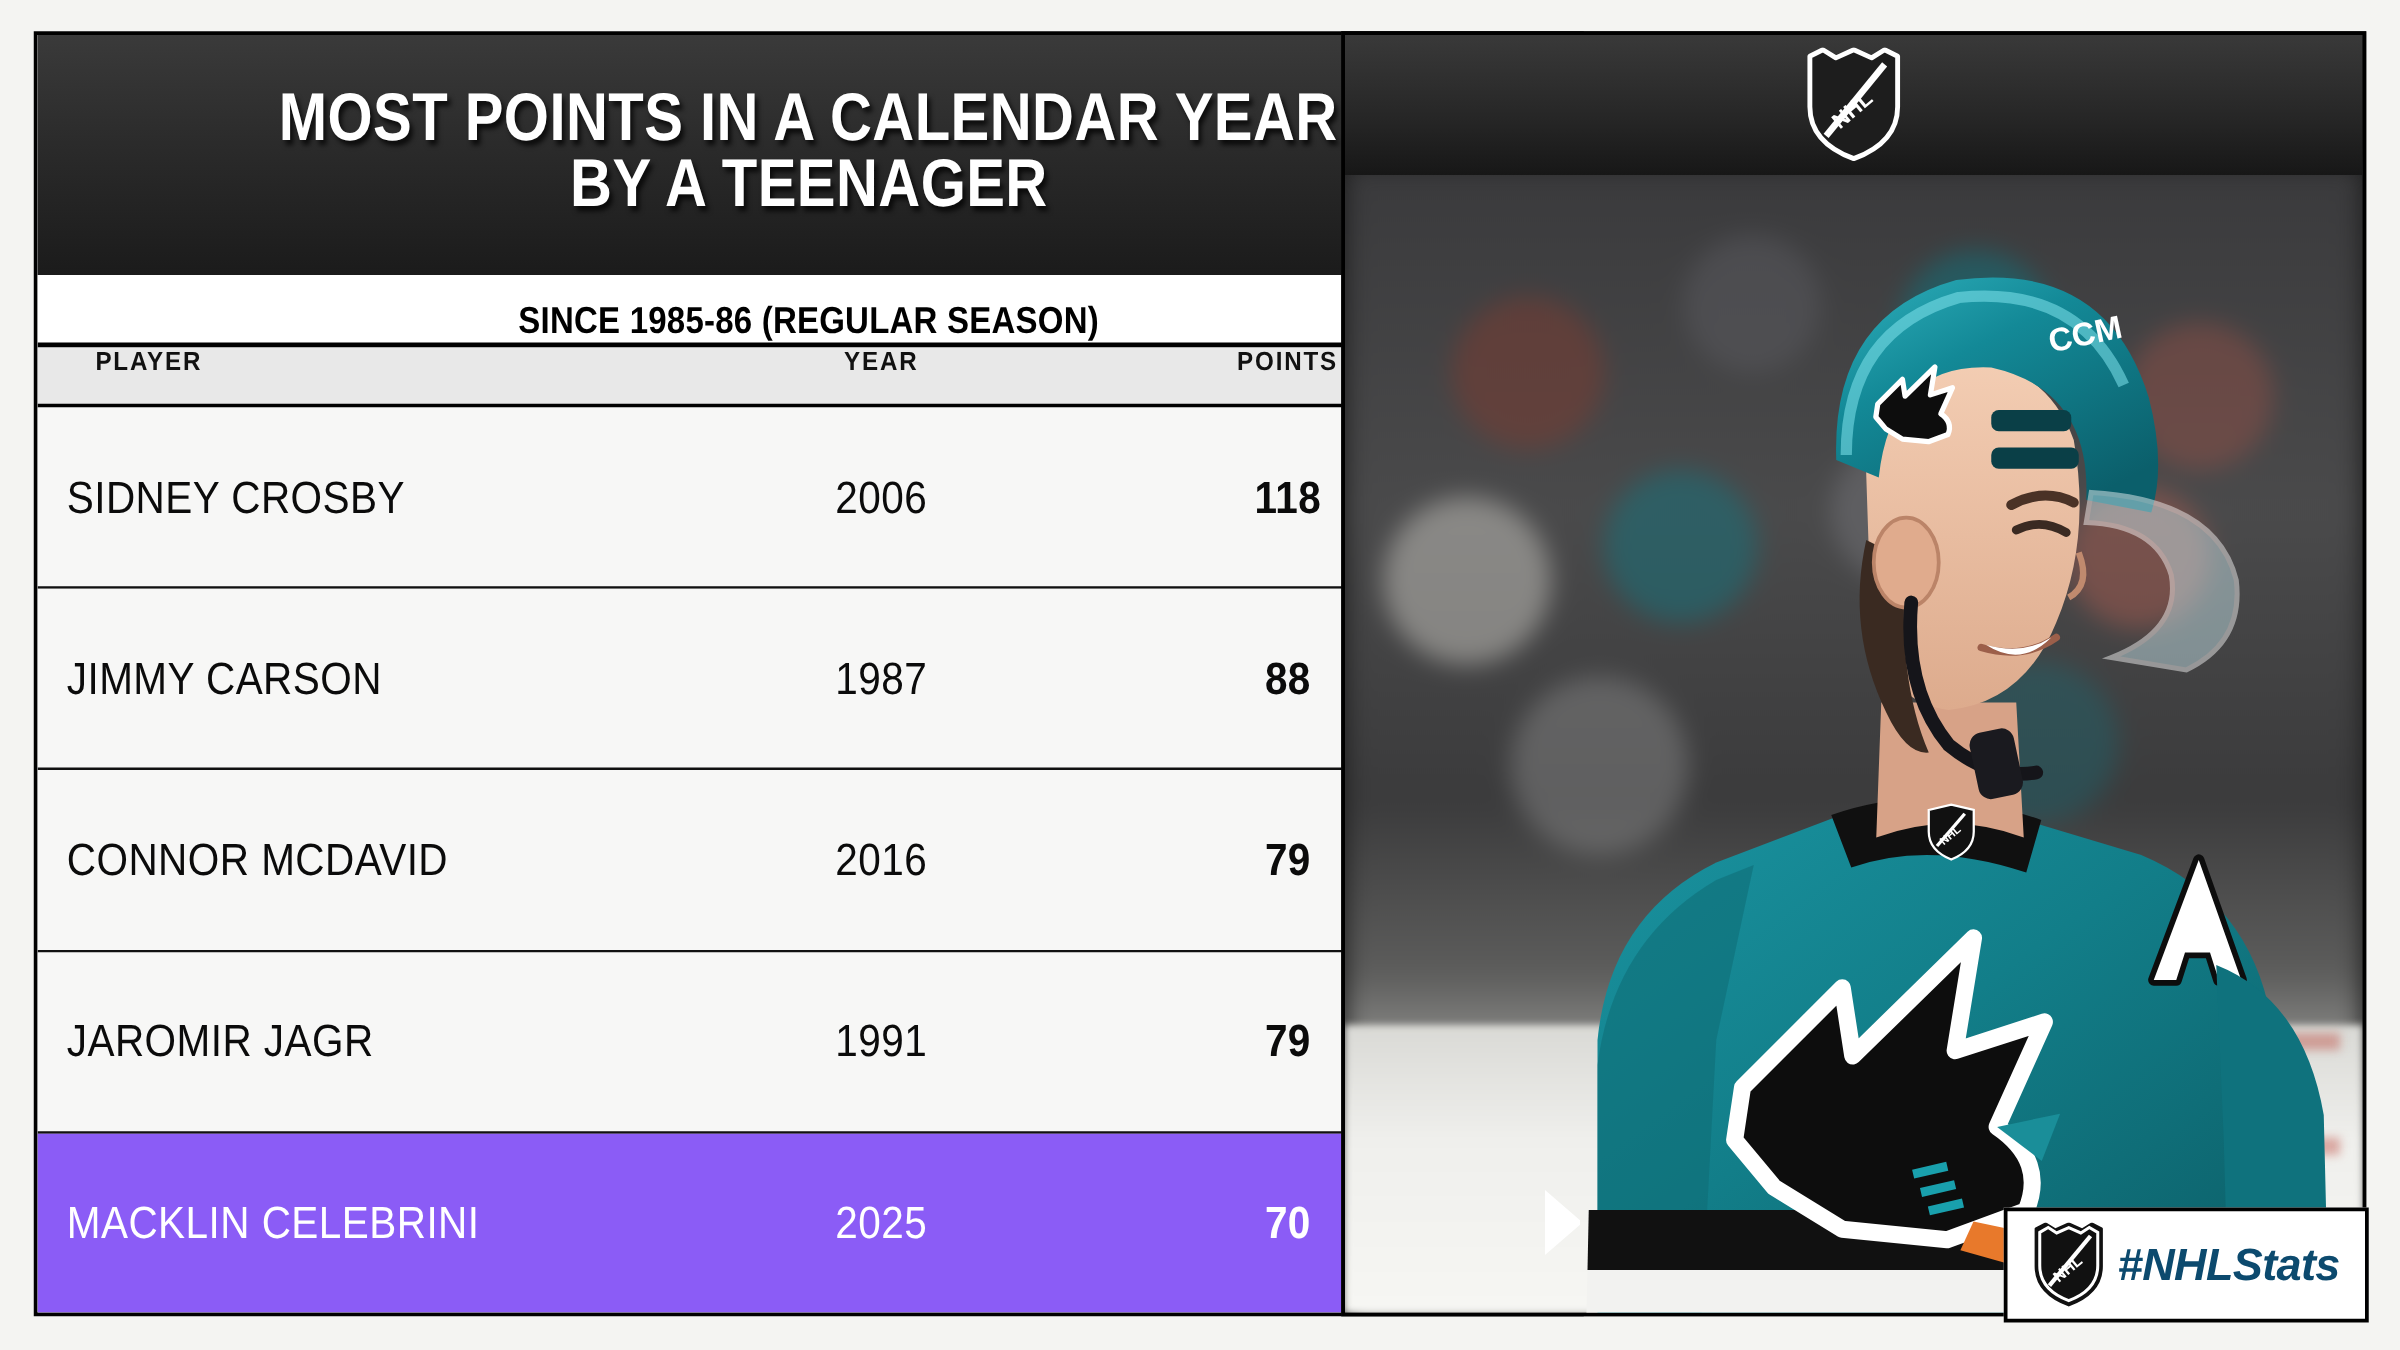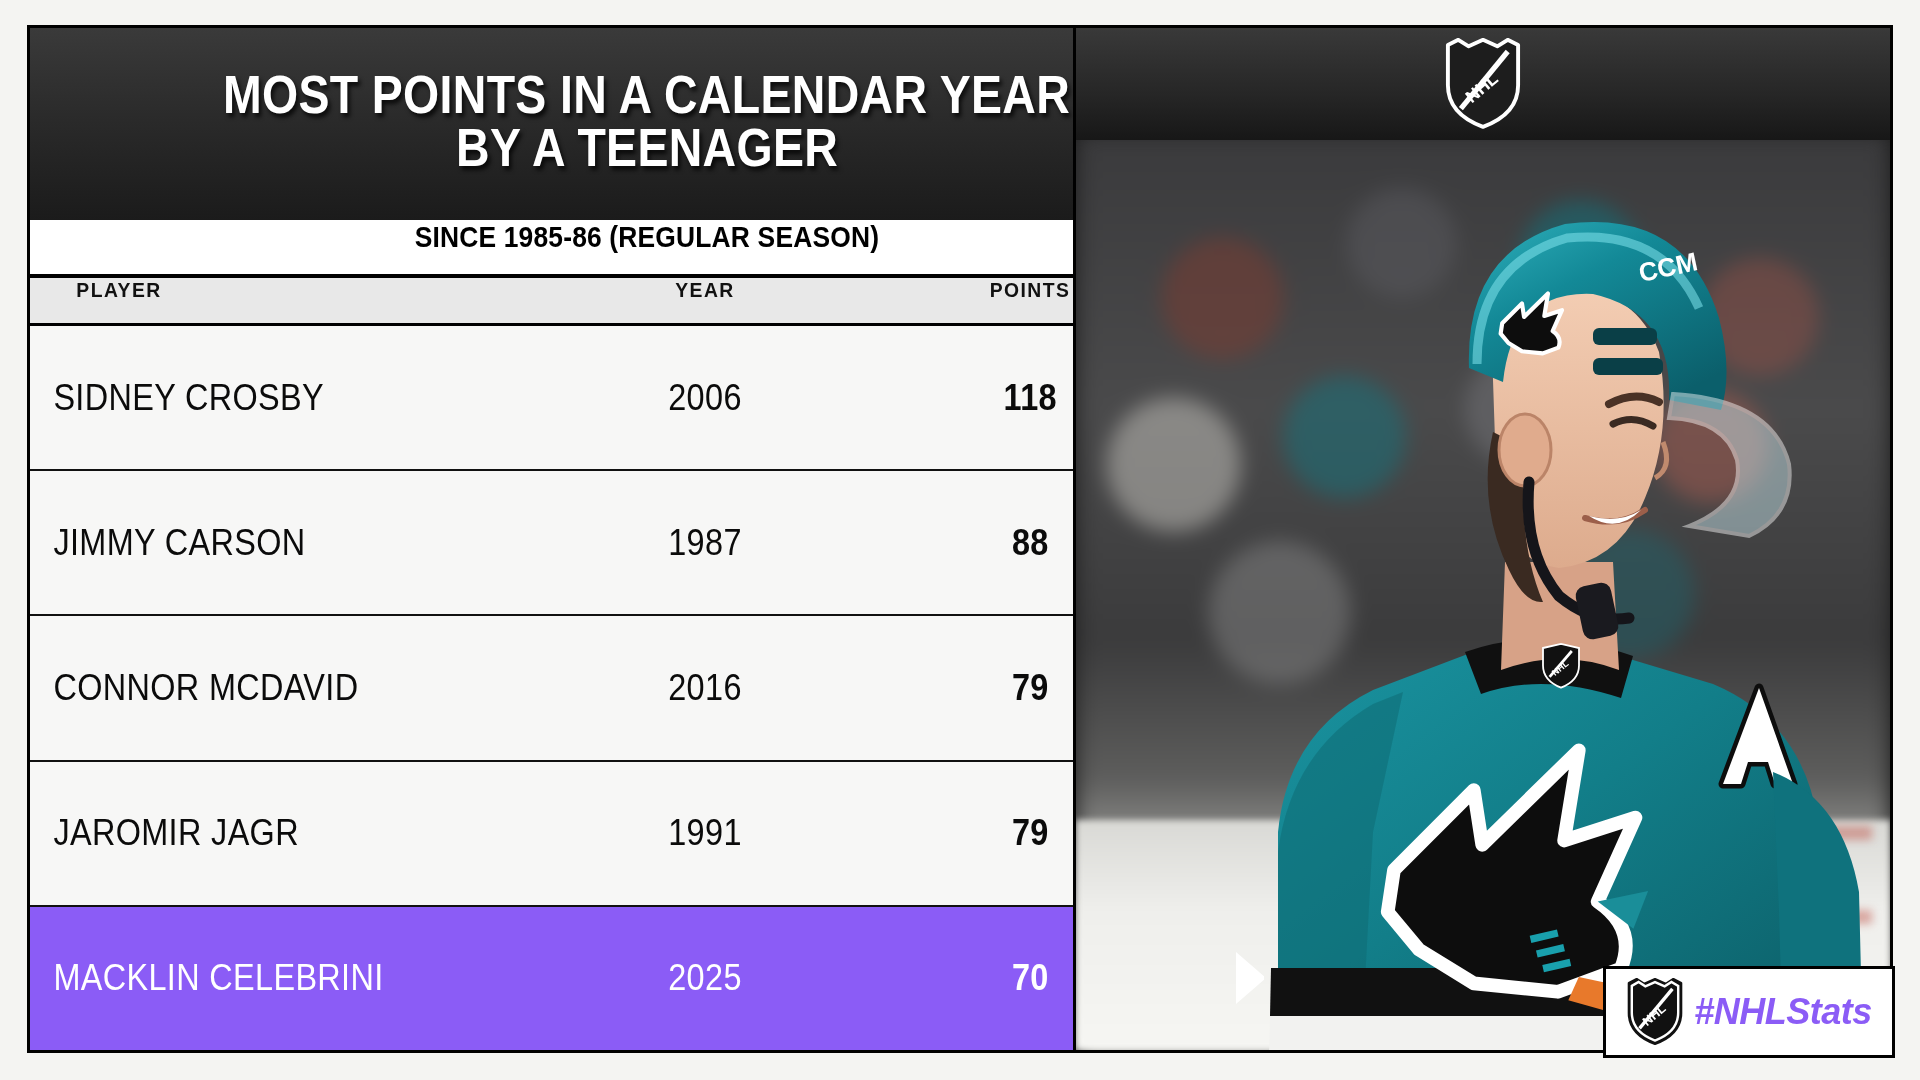--- a/index.html
+++ b/index.html
@@ -57,21 +57,21 @@
     transform-origin: center center;
     white-space: nowrap;
     text-shadow: 3px 4px 5px rgba(0,0,0,0.75);
   }
 
   #subtitle-band {
     flex: 0 0 58px;
     background: #ffffff;
     border-bottom: 4px solid #000;
     display: flex;
-    align-items: flex-start;
+    align-items: flex-end;
     justify-content: center;
     box-sizing: border-box;
   }
 
   #subtitle-text {
     color: #000000;
     font-family: "Liberation Sans Narrow", "Liberation Sans", sans-serif;
     font-weight: bold;
     font-size: 30px;
     letter-spacing: 0.2px;
@@ -234,21 +234,21 @@
     align-items: center;
     justify-content: center;
     gap: 10px;
     z-index: 60;
   }
   #stats-logo-text {
     font-family: "Liberation Sans", sans-serif;
     font-weight: bold;
     font-style: italic;
     font-size: 36px;
-    color: #8b5cf6;
+    color: #0c4a6e;
     letter-spacing: -0.5px;
     white-space: nowrap;
   }
 </style>
 </head>
 <body>
 
 <div id="stage">
 
   <div id="table-panel">

